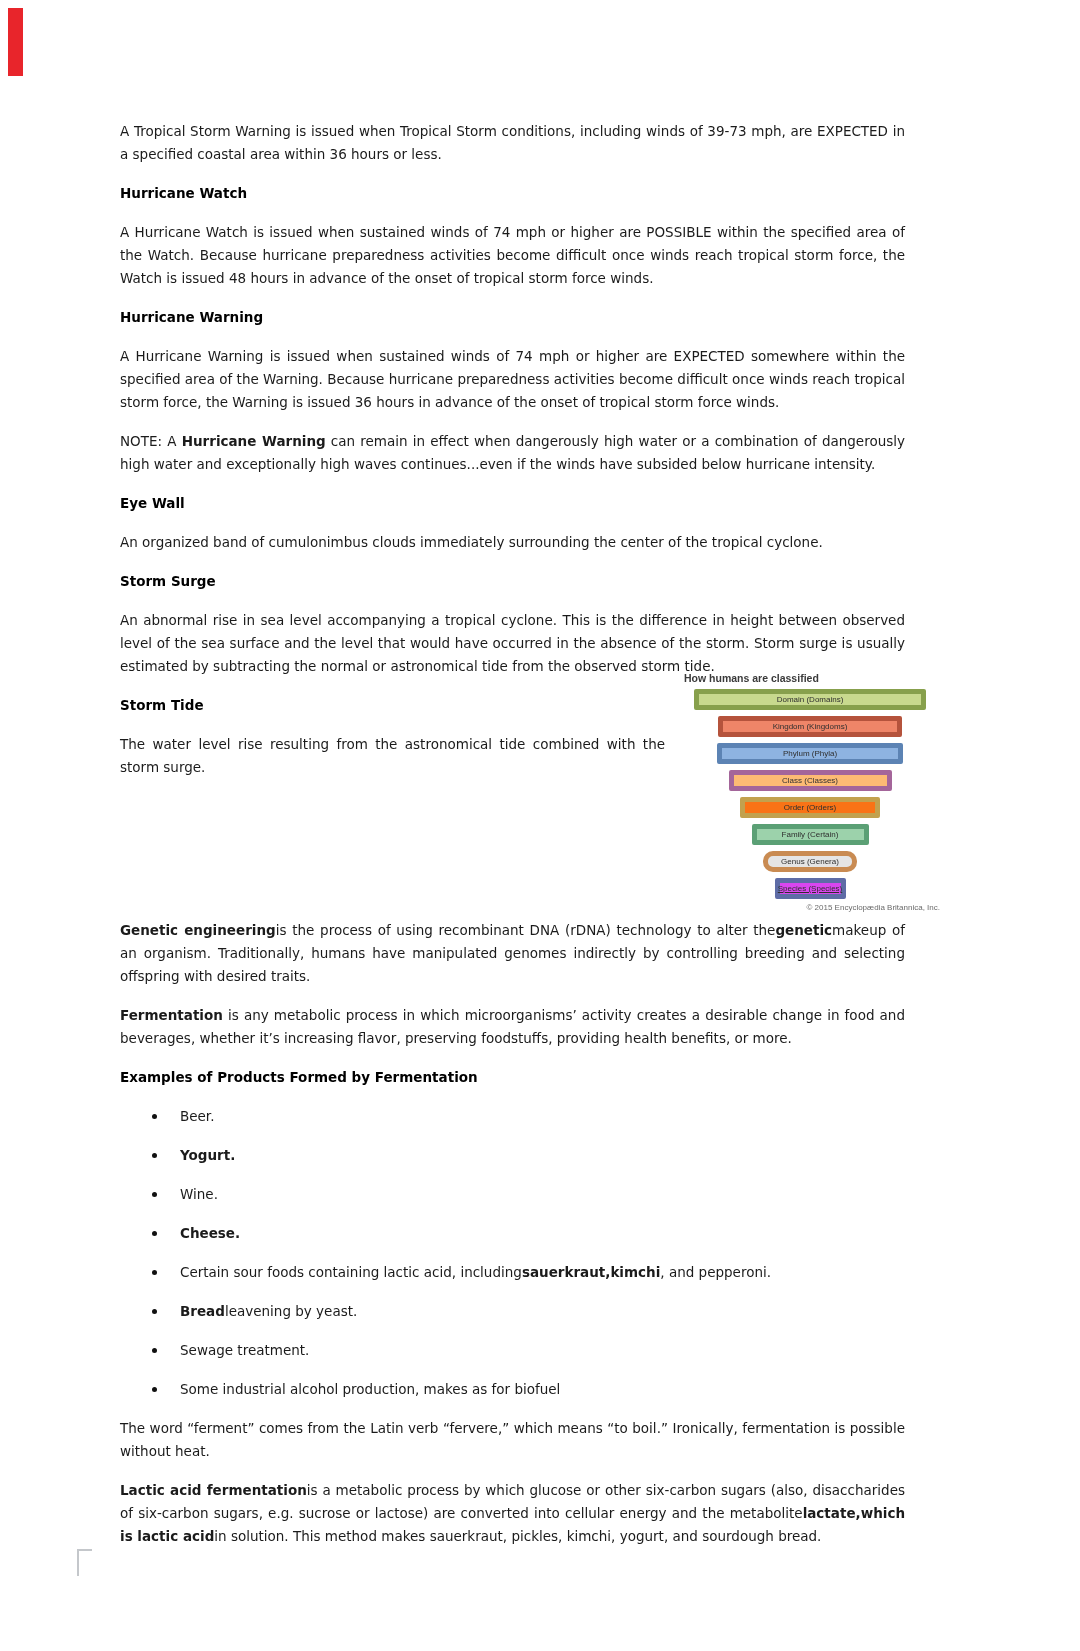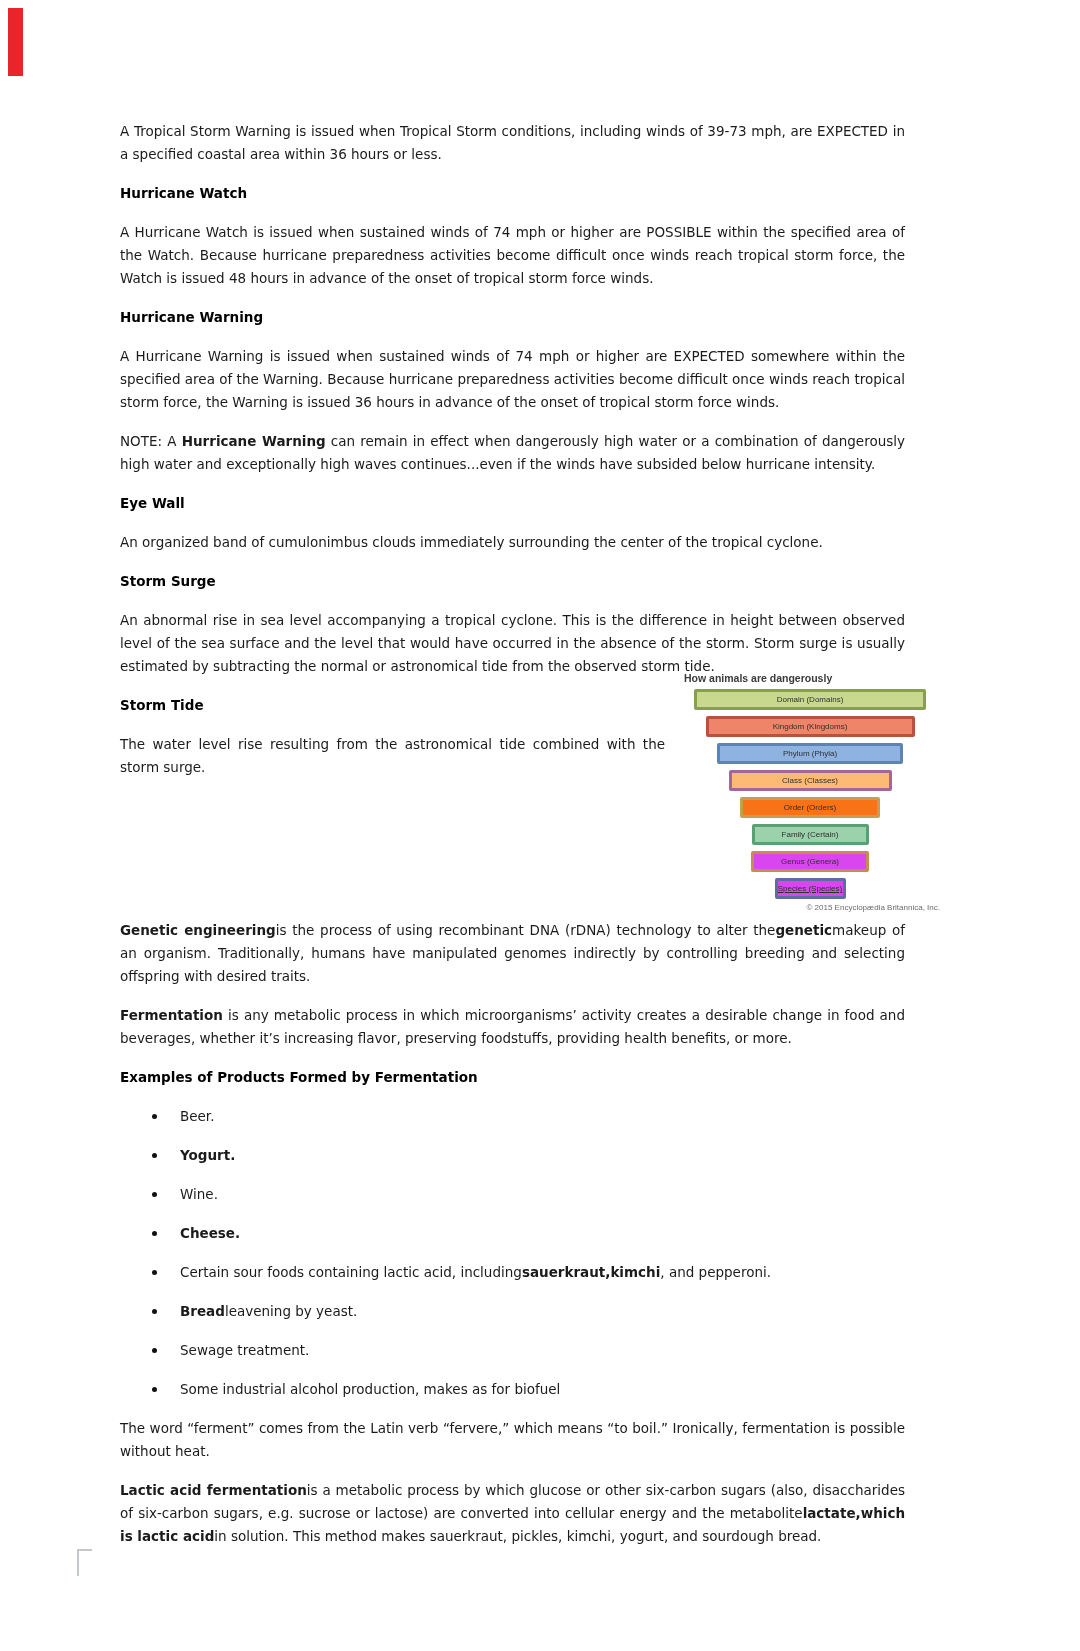--- a/index.html
+++ b/index.html
@@ -15,21 +15,21 @@
   .para { text-align:justify; margin-bottom:16px; }
   .heading { font-size:13.5px; font-weight:700; color:#000; margin-bottom:16px; line-height:23px; }
   .b { font-weight:700; }
   .li { position:relative; padding-left:60px; margin-bottom:16px; }
   .dot { position:absolute; left:32px; top:9px; width:5px; height:5px; background:#111; border-radius:50%; }
   .mid-wrap { position:relative; min-height:225px; }
   #doc-mid { width:545px; }
   .diagram { position:absolute; left:560px; top:-22px; width:260px; font-family:"Liberation Sans", sans-serif; }
   .diagram-title { font-size:10.5px; font-weight:700; color:#3a3a3a; line-height:13px; margin:0 0 4px 4px; }
   .bars { display:flex; flex-direction:column; align-items:center; gap:6px; }
-  .bar { height:21px; border:3px solid #15803d; border-radius:2px; display:flex; align-items:center;
+  .bar { height:21px; border:5px solid #15803d; border-radius:2px; display:flex; align-items:center;
     justify-content:center; font-size:8px; color:#2f2f2f; white-space:nowrap; }
   .credit { text-align:right; font-size:8px; color:#6b6b6b; margin-top:4px; line-height:10px; }
 </style>
 </head>
 <body>
 
 <div class="page">
   <div class="red-marker" style="background: rgb(232, 37, 43);"></div>
 
   <div class="content">
@@ -46,29 +46,29 @@
         <p class="para"><span>An abnormal rise in sea level accompanying a tropical cyclone. This is the difference in height between observed level of the sea surface and the level that would have occurred in the absence of the storm. Storm surge is usually estimated by subtracting the normal or astronomical tide from the observed storm tide.</span></p>
       </div>
 
     <div class="mid-wrap">
       <div id="doc-mid">
           <h3 class="heading"><span class="b">Storm Tide</span></h3>
           <p class="para"><span>The water level rise resulting from the astronomical tide combined with the storm surge.</span></p>
         </div>
 
       <div class="diagram">
-        <div class="diagram-title">How animals are dangerously</div>
+        <div class="diagram-title">How humans are classified</div>
         <div class="bars" id="diagram-bars">
             <div class="bar" style="width: 232px; background: rgb(200, 217, 142); border-color: rgb(135, 160, 76);">Domain (Domains)</div>
-            <div class="bar" style="width: 209px; background: rgb(239, 133, 104); border-color: rgb(181, 83, 60);">Kingdom (Kingdoms)</div>
+            <div class="bar" style="width: 184px; background: rgb(239, 133, 104); border-color: rgb(181, 83, 60);">Kingdom (Kingdoms)</div>
             <div class="bar" style="width: 186px; background: rgb(142, 179, 225); border-color: rgb(92, 131, 180);">Phylum (Phyla)</div>
             <div class="bar" style="width: 163px; background: #fdba74; border-color: rgb(164, 101, 154);">Class (Classes)</div>
             <div class="bar" style="width: 140px; background: #f97316; border-color: rgb(194, 161, 78);">Order (Orders)</div>
             <div class="bar" style="width: 117px; background: rgb(156, 210, 171); border-color: rgb(91, 160, 117);">Family (Certain)</div>
-            <div class="bar" style="width: 118px; background: #d946ef; border-color: rgb(201, 139, 82);">Genus (Genera)</div>
+            <div class="bar" style="width: 94px; background: #e5e5e5; border-color: rgb(201, 139, 82); border-radius: 10px;">Genus (Genera)</div>
             <div class="bar" style="width: 71px; background: #d946ef; border-color: rgb(94, 108, 166); text-decoration: underline;">Species (Species)</div>
           </div>
         <div class="credit">© 2015 Encyclopædia Britannica, Inc.</div>
       </div>
     </div>
 
     <div id="doc-bottom">
         <p class="para"><span class="b">Genetic engineering</span><span>is the process of using recombinant DNA (rDNA) technology to alter the</span><span class="b">genetic</span><span>makeup of an organism. Traditionally, humans have manipulated genomes indirectly by controlling breeding and selecting offspring with desired traits.</span></p>
         <p class="para"><span class="b">Fermentation</span><span> is any metabolic process in which microorganisms’ activity creates a desirable change in food and beverages, whether it’s increasing flavor, preserving foodstuffs, providing health benefits, or more.</span></p>
         <h3 class="heading"><span class="b">Examples of Products Formed by Fermentation</span></h3>

